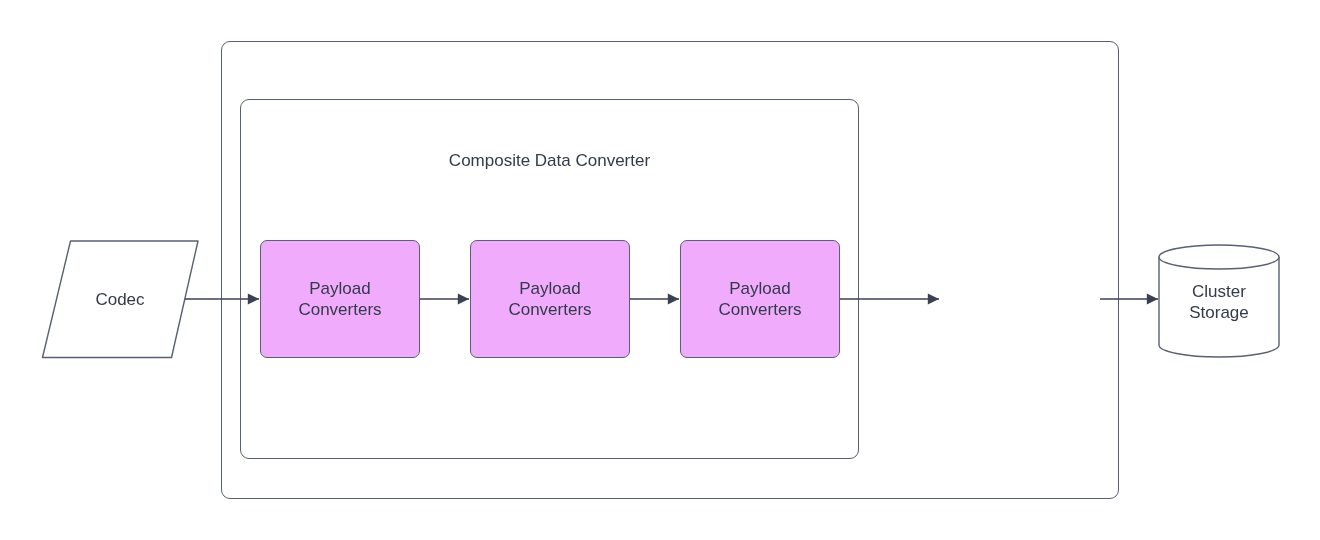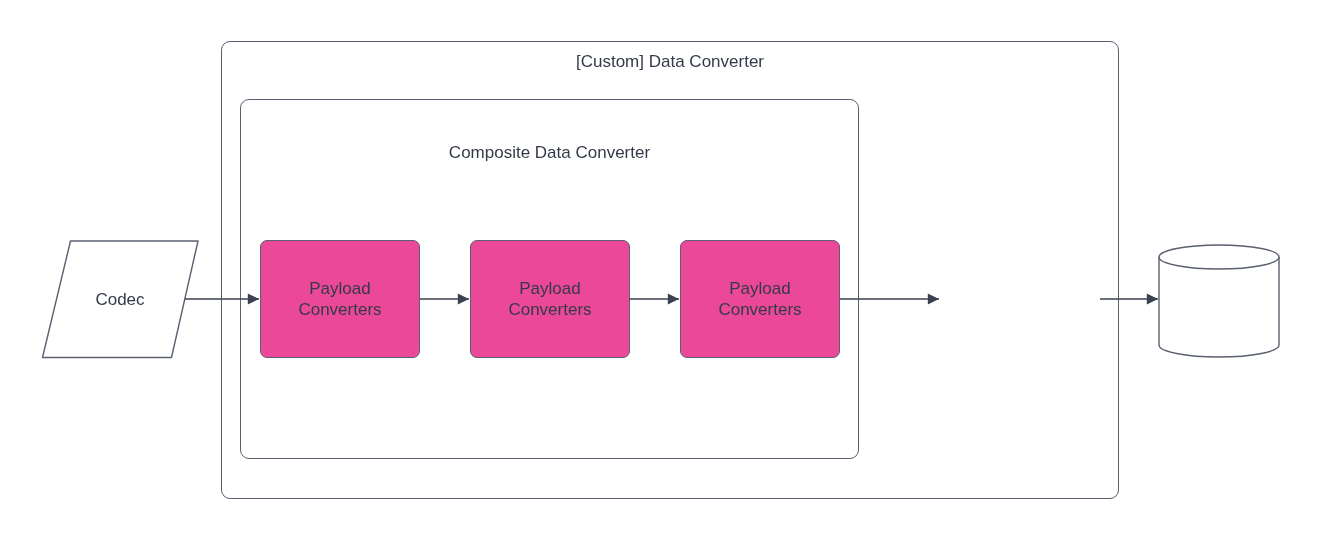--- a/index.html
+++ b/index.html
@@ -41,28 +41,28 @@
 
   .group-title {
     position: absolute;
     text-align: center;
     font-size: 17px;
     line-height: 21px;
     color: var(--text);
     white-space: nowrap;
   }
   .outer-title { left: 221px; top: 51px; width: 898px; }
-  .inner-title { left: 240px; top: 142px; width: 619px; }
+  .inner-title { left: 240px; top: 150px; width: 619px; }
 
   
   .node {
     position: absolute;
     border: 1.4px solid var(--shape-stroke);
     border-radius: 7px;
-    background: #ec4899;
+    background: #f0abfc;
     display: flex;
     align-items: center;
     justify-content: center;
   }
   .node .label {
     display: block;
     text-align: center;
     font-size: 17px;
     line-height: 21px;
     color: var(--text);
@@ -117,39 +117,41 @@
 
   <svg class="layer" viewBox="0 0 1320 540" xmlns="http://www.w3.org/2000/svg" aria-hidden="true">
     <path class="shape" d="M 70.5 241 L 198 241 L 171.5 357.5 L 42.5 357.5 Z" stroke-linejoin="round"></path>
     <g>
       <path class="shape" d="M 1159 257 L 1159 345 A 60 12 0 0 0 1279 345 L 1279 257"></path>
       <ellipse class="shape" cx="1219" cy="257" rx="60" ry="12"></ellipse>
     </g>
   </svg>
 
   <div class="group-box outer-group"></div>
-  <div class="group-title outer-title">[Custom] Data Converter</div>
 
   <div class="group-box inner-group"></div>
   <div class="group-title inner-title">Composite Data Converter</div>
 
   <div class="node pc pc1">
     <span class="label">Payload Converters</span>
   </div>
   <div class="node pc pc2">
     <span class="label">Payload Converters</span>
   </div>
   <div class="node pc pc3">
     <span class="label">Payload Converters</span>
   </div>
 
 
   <div class="shape-label input-label">
     <span class="label">Codec</span>
   </div>
+  <div class="shape-label storage-label">
+    <span class="label">Cluster Storage</span>
+  </div>
 
   <svg class="layer" viewBox="0 0 1320 540" xmlns="http://www.w3.org/2000/svg" aria-hidden="true">
     <defs>
       <marker id="arrowhead" viewBox="0 0 10 10" refX="10" refY="5" markerWidth="9" markerHeight="7" orient="auto">
         <path d="M 0 0 L 10 5 L 0 10 Z" fill="#3a4150"></path>
       </marker>
     </defs>
     <line class="edge" x1="185" y1="299" x2="259" y2="299" marker-end="url(#arrowhead)"></line>
     <line class="edge" x1="420" y1="299" x2="469" y2="299" marker-end="url(#arrowhead)"></line>
     <line class="edge" x1="630" y1="299" x2="679" y2="299" marker-end="url(#arrowhead)"></line>

